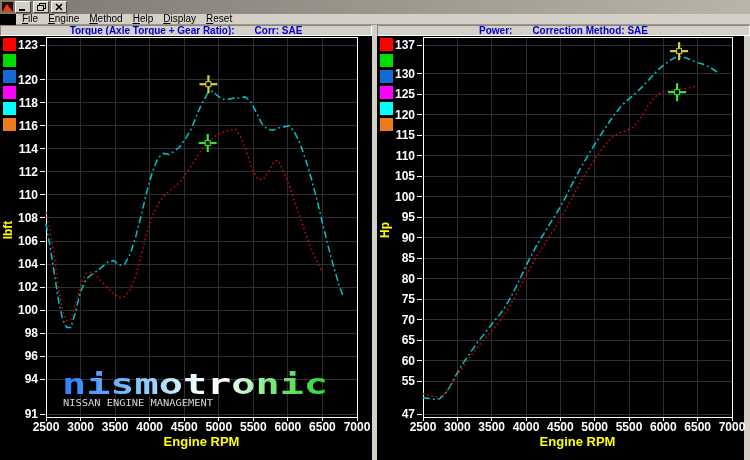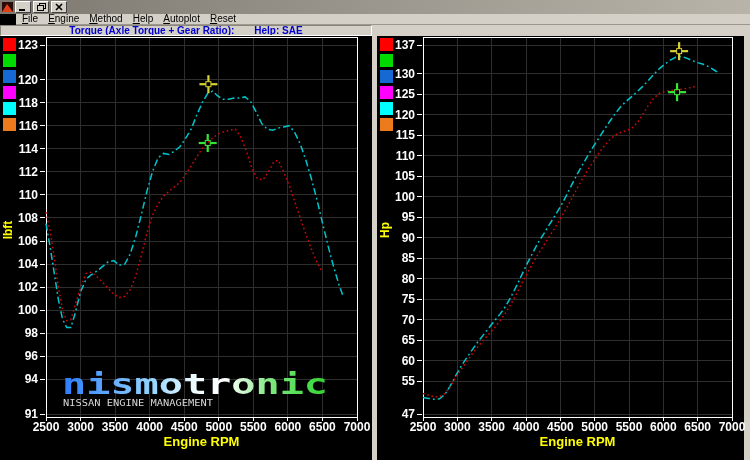--- a/index.html
+++ b/index.html
@@ -314,22 +314,26 @@
       <path d="M1 1 L7 7 M7 1 L1 7" stroke="#000" stroke-width="1.6"></path>
     </svg>
   </div>
 </div>
 
 <div class="menubar">
   <span class="menu-item">File</span>
   <span class="menu-item">Engine</span>
   <span class="menu-item">Method</span>
   <span class="menu-item">Help</span>
-  <span class="menu-item">Autoplot</span>
+  <span class="menu-item">Display</span>
   <span class="menu-item">Reset</span>
 </div>
 
 <div class="header-row">
   <div class="chart-header" id="hdr-torque">
     <span>Torque (Axle Torque + Gear Ratio):</span>
-    <span>Help: SAE</span>
+    <span>Corr: SAE</span>
+  </div>
+  <div class="chart-header" id="hdr-power">
+    <span>Power:</span>
+    <span>Correction Method: SAE</span>
   </div>
 </div>
 
 </body></html>

